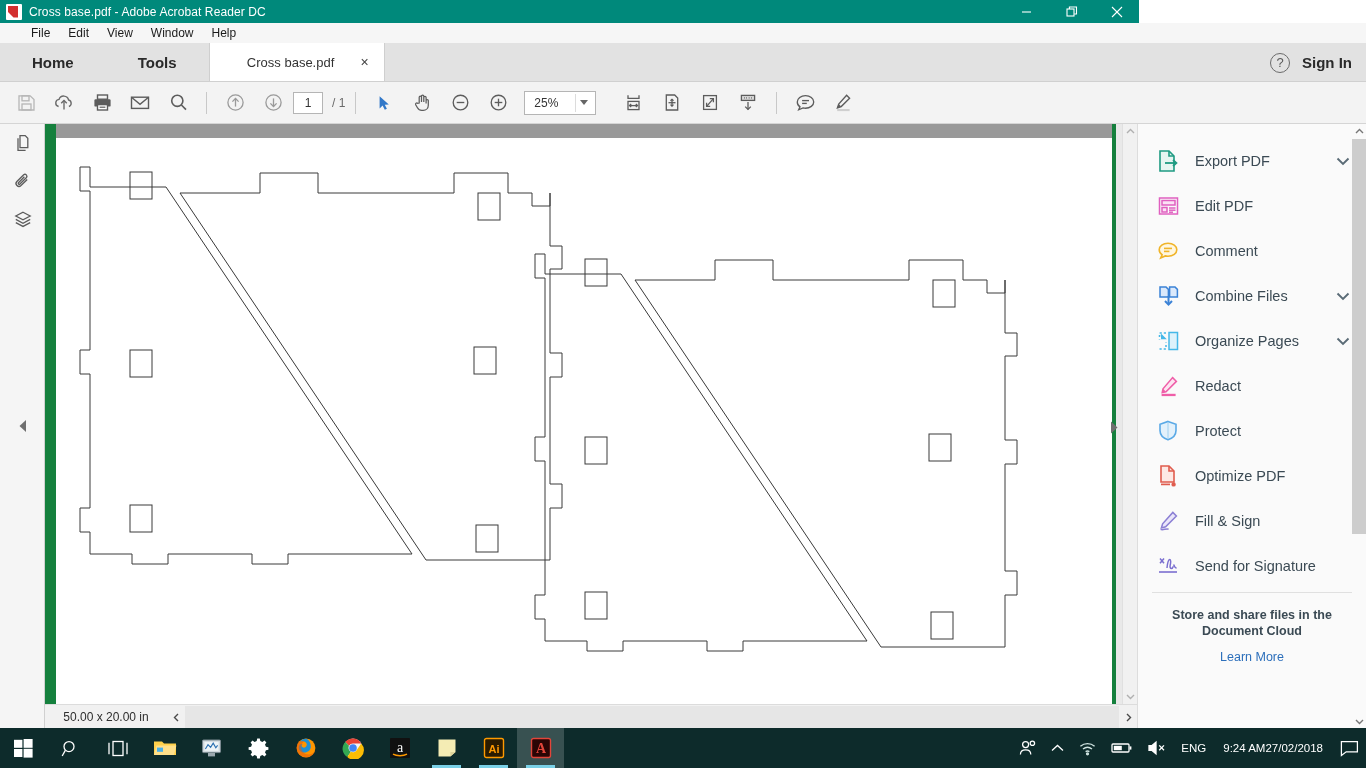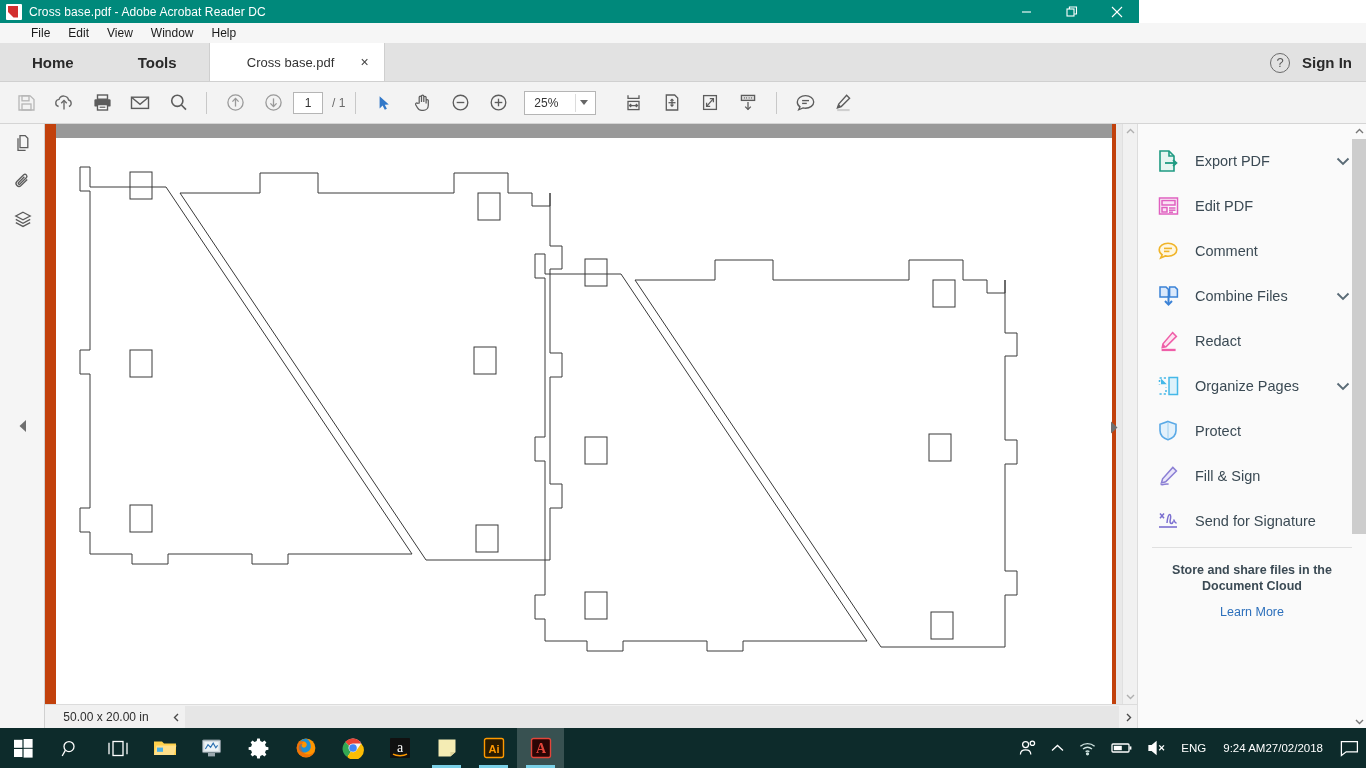--- a/index.html
+++ b/index.html
@@ -111,21 +111,21 @@
     cursor: default;
   }
   .railcollapse {
     position: absolute; left: 0; top: 290px; width: 45px; height: 24px;
     display: flex; align-items: center; justify-content: center;
   }
 
   
   .docarea {
     position: absolute; top: 124px; left: 45px; width: 1092px; height: 605px;
-    background: #c2410c;
+    background: #15803d;
   }
   .docscroll {
     position: absolute; top: 0; left: 11px; width: 1056px; height: 580px;
     overflow: hidden;
   }
   .greyband {
     position: absolute; top: 0; left: 0; width: 1056px; height: 14px; background: #999;
   }
   .page {
     position: absolute; top: 14px; left: 0; width: 1056px; height: 566px;
@@ -632,56 +632,67 @@
       <span class="tlabel">Combine Files</span>
       <span class="tchev">
         <svg width="14" height="9" viewBox="0 0 14 9" fill="none" stroke="#5a6b76" stroke-width="1.9">
             <polyline points="1.5,1.5 7,7 12.5,1.5"></polyline>
           </svg>
       </span>
     </div>
 
     <div class="toolrow">
       <span class="ticon">
-        <svg width="23" height="22" viewBox="0 0 23 22">
-          <path d="M15.6 2.6 L19.4 6.4 L9 16.8 L5.2 17.6 L6 13.8 Z" fill="#fde4f1" stroke="#ef5ea8" stroke-width="1.5"></path>
-          <path d="M6 13.8 L9 16.8 L5.2 17.6 Z" fill="#ef5ea8"></path>
-          <rect x="4.6" y="18.8" width="14" height="2.3" fill="#ef5ea8"></rect>
-        </svg>
-      </span>
-      <span class="tlabel">Redact</span>
-    </div>
-
-    <div class="toolrow">
-      <span class="ticon">
         <svg width="23" height="22" viewBox="0 0 23 22" fill="none" stroke="#45b8e8" stroke-width="1.5">
           <rect x="12" y="2.5" width="8.5" height="17" fill="#ddf2fb"></rect>
           <path d="M9 3h-6.5v6.5" stroke-dasharray="2.2 2"></path>
           <path d="M2.5 19h6.5v-6.5" stroke-dasharray="2.2 2"></path>
           <polyline points="4,4.5 8,8.5 4,8.5" fill="#45b8e8"></polyline>
         </svg>
       </span>
       <span class="tlabel">Organize Pages</span>
       <span class="tchev">
         <svg width="14" height="9" viewBox="0 0 14 9" fill="none" stroke="#5a6b76" stroke-width="1.9">
             <polyline points="1.5,1.5 7,7 12.5,1.5"></polyline>
           </svg>
       </span>
     </div>
 
     <div class="toolrow">
       <span class="ticon">
+        <svg width="23" height="22" viewBox="0 0 23 22">
+          <path d="M15.6 2.6 L19.4 6.4 L9 16.8 L5.2 17.6 L6 13.8 Z" fill="#fde4f1" stroke="#ef5ea8" stroke-width="1.5"></path>
+          <path d="M6 13.8 L9 16.8 L5.2 17.6 Z" fill="#ef5ea8"></path>
+          <rect x="4.6" y="18.8" width="14" height="2.3" fill="#ef5ea8"></rect>
+        </svg>
+      </span>
+      <span class="tlabel">Redact</span>
+    </div>
+
+    <div class="toolrow">
+      <span class="ticon">
         <svg width="22" height="23" viewBox="0 0 22 23" fill="#e3f1fb" stroke="#5aa9e6" stroke-width="1.6">
           <path d="M11 2.4 L19 5.2 V11.6 C19 16.4 15.4 19.4 11 20.8 C6.6 19.4 3 16.4 3 11.6 V5.2 Z"></path>
           <line x1="11" y1="3.4" x2="11" y2="20" stroke="#9fd0f0" stroke-width="1"></line>
         </svg>
       </span>
       <span class="tlabel">Protect</span>
     </div>
 
+    <div class="toolrow">
+      <span class="ticon">
+        <svg width="22" height="24" viewBox="0 0 22 24" fill="none" stroke="#e05c4e" stroke-width="1.6">
+          <path d="M4 2h8l5 5v11H4z" fill="#fde8e4"></path>
+            <polyline points="12,2 12,7 17,7"></polyline>
+          <line x1="4" y1="20.4" x2="13" y2="20.4" stroke-width="1.7"></line>
+          <circle cx="16.6" cy="20.4" r="1.4" fill="#e05c4e"></circle>
+        </svg>
+      </span>
+      <span class="tlabel">Optimize PDF</span>
+    </div>
 
     <div class="toolrow">
       <span class="ticon">
         <svg width="23" height="22" viewBox="0 0 23 22">
           <path d="M15.8 2.4 L19.4 6 L8.6 16.8 L4.4 18 L5.6 13.8 Z" fill="#eae6fa" stroke="#8b7fd4" stroke-width="1.5"></path>
           <path d="M3.6 19.4 c2.6 1.4 5.4-1.4 8-0.2" fill="none" stroke="#8b7fd4" stroke-width="1.5"></path>
         </svg>
       </span>
       <span class="tlabel">Fill &amp; Sign</span>
     </div>

